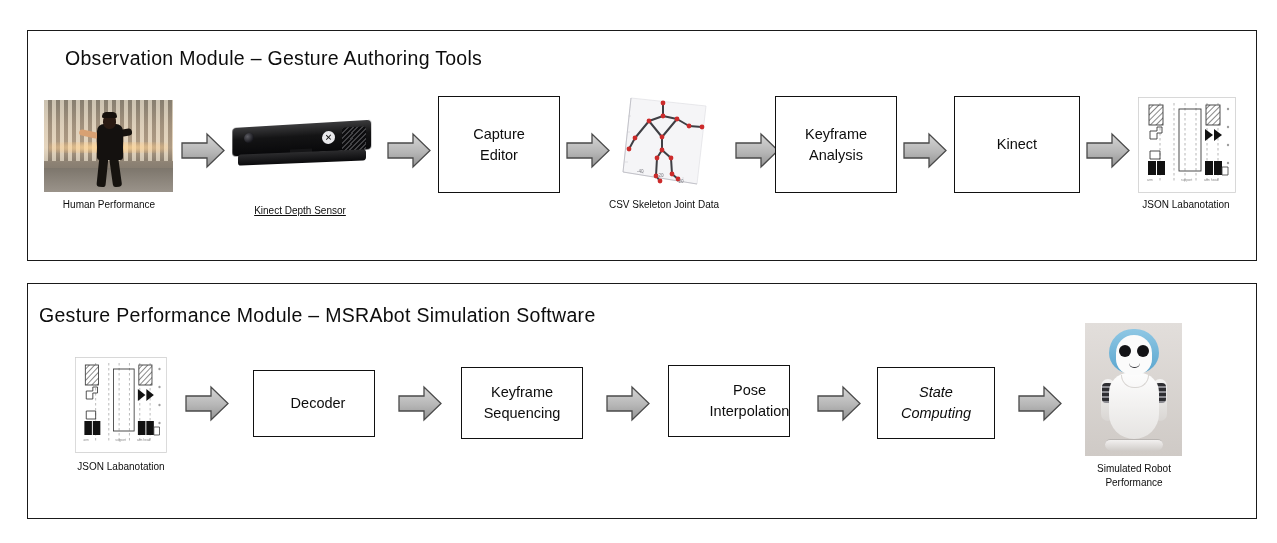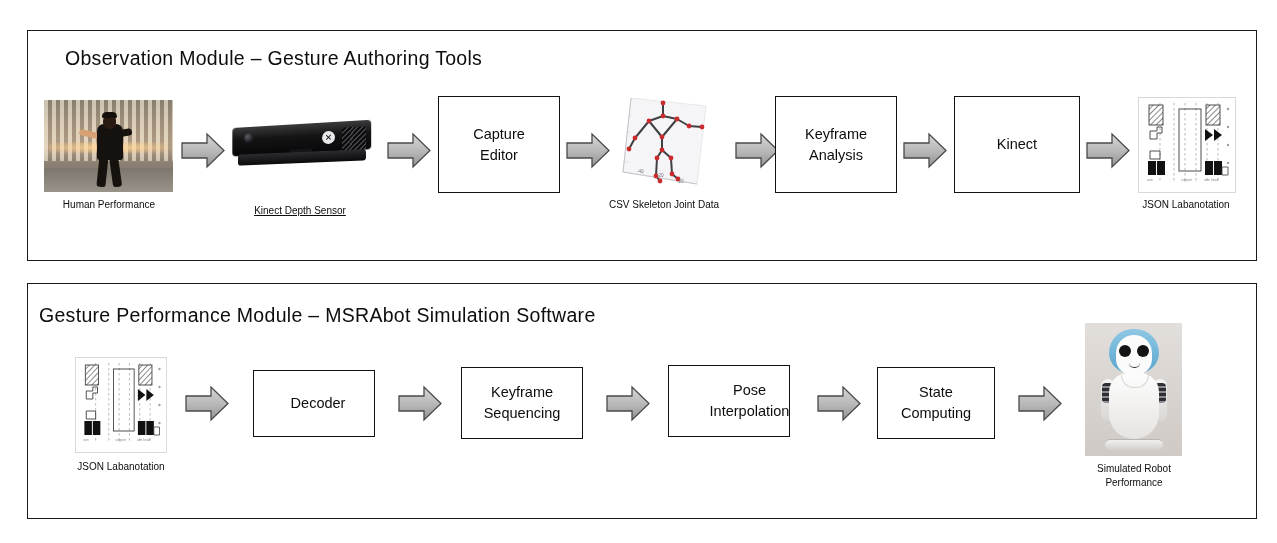--- a/index.html
+++ b/index.html
@@ -478,21 +478,21 @@
 Interpolation</span>
 </div>
 
 <div class="arrow" style="left:817px; top:385px;">
   <svg viewBox="0 0 44 37" preserveAspectRatio="none">
     <polygon points="1,11 26,11 26,2 43,18.5 26,35 26,26 1,26" fill="url(#ag1)" stroke="#4a4a4a" stroke-width="1.3"></polygon>
   </svg>
 </div>
 
 <div class="proc-box" style="left:877px; top:367px; width:118px; height:72px;">
-  <span style="white-space: pre-line;">State
+  <span style="white-space: pre-line; font-style: italic;">State
 Computing</span>
 </div>
 
 <div class="arrow" style="left:1018px; top:385px;">
   <svg viewBox="0 0 44 37" preserveAspectRatio="none">
     <polygon points="1,11 26,11 26,2 43,18.5 26,35 26,26 1,26" fill="url(#ag1)" stroke="#4a4a4a" stroke-width="1.3"></polygon>
   </svg>
 </div>
 
 <div class="fig" id="fig-robot">

